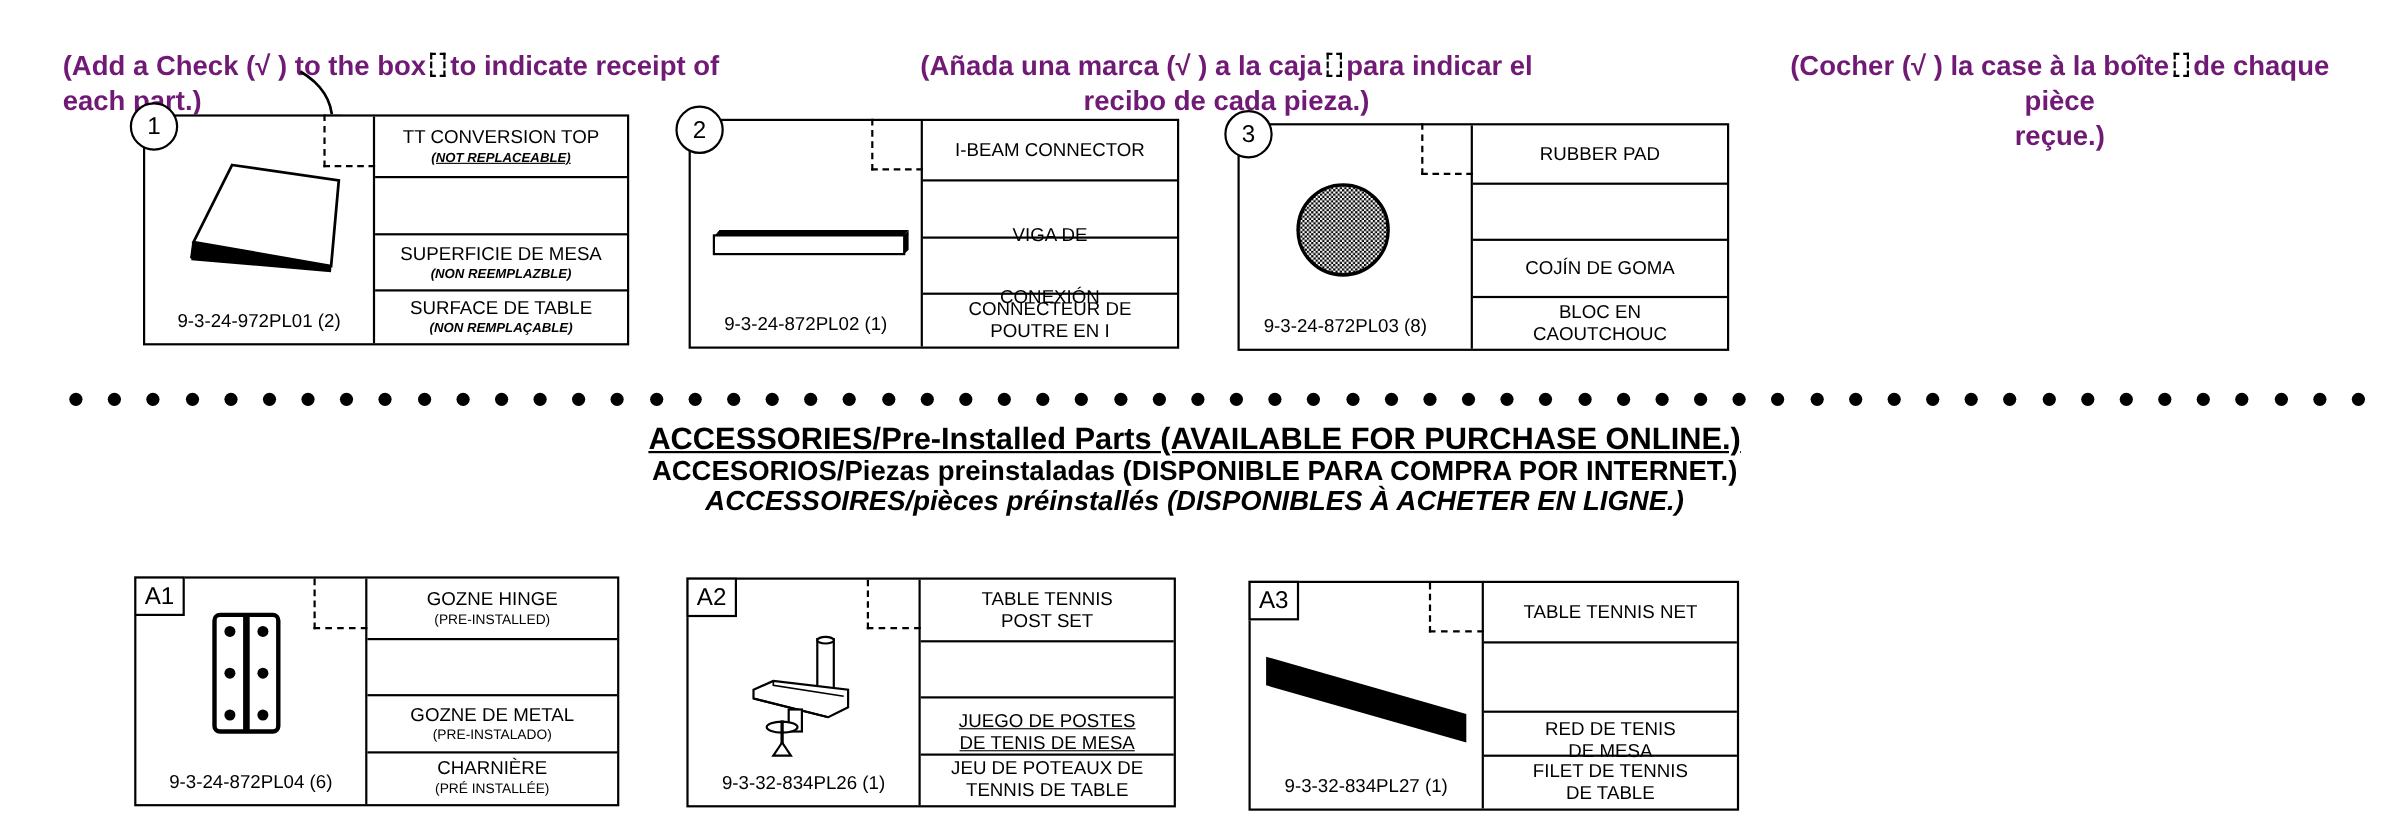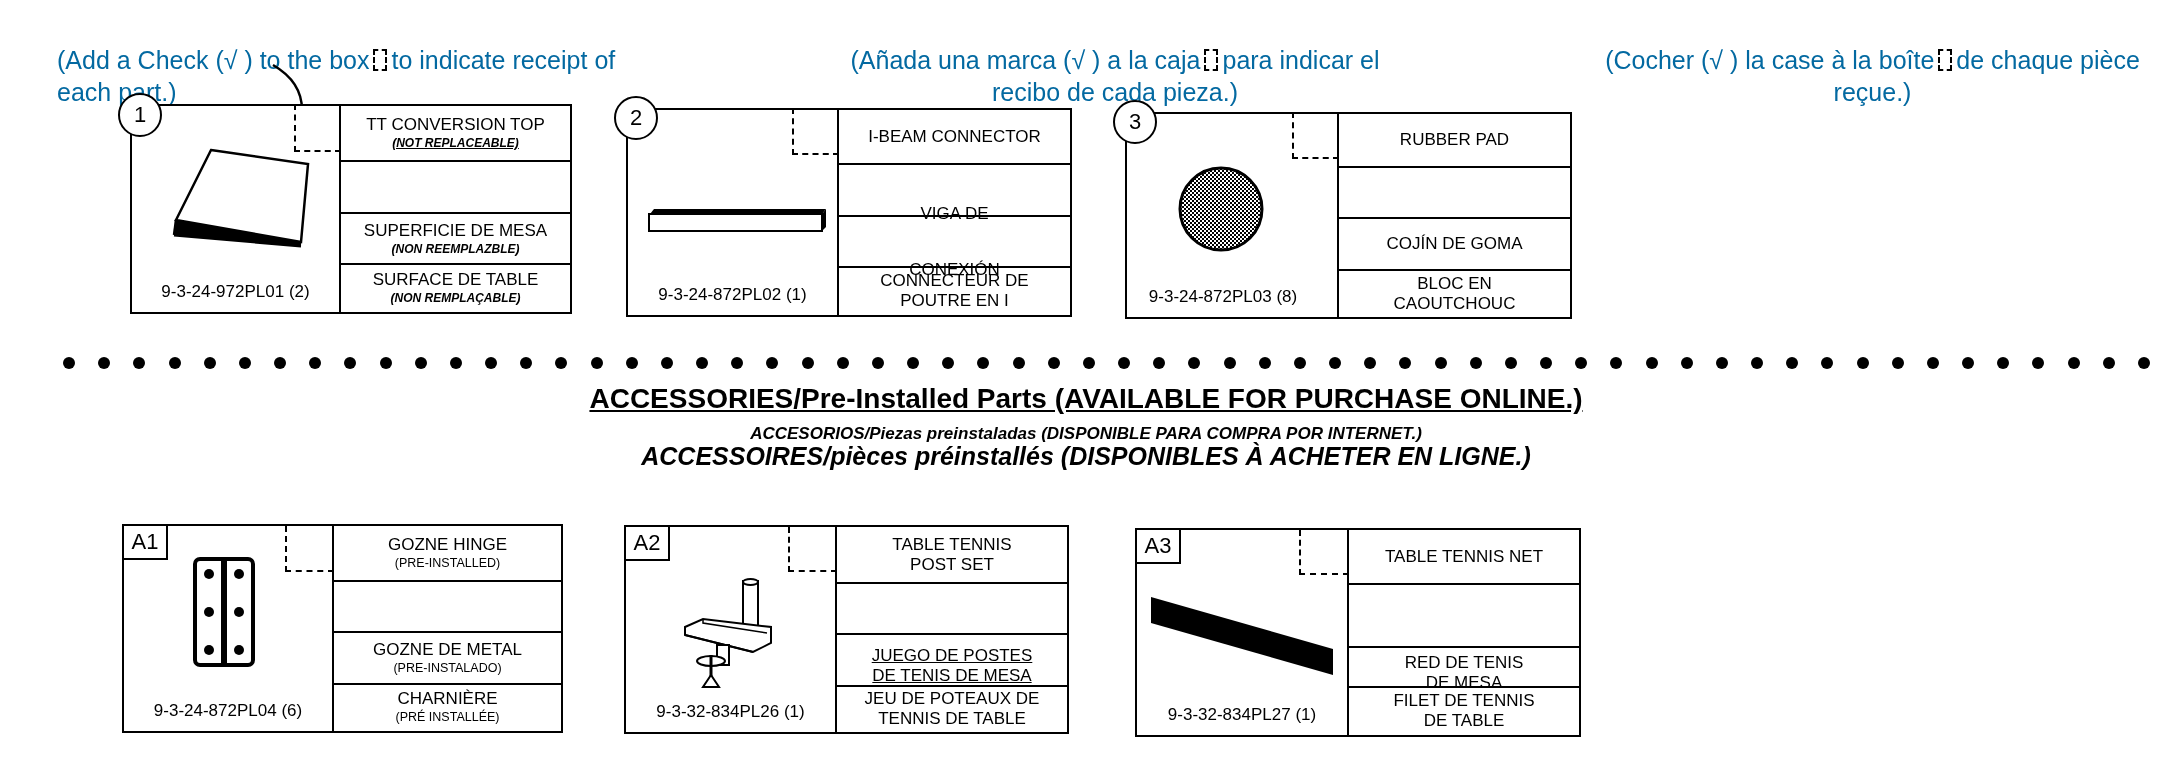--- a/index.html
+++ b/index.html
@@ -1,19 +1,19 @@
 <!DOCTYPE html>
 <html><head>
 <meta charset="utf-8">
 <style>
   html, body { margin: 0; padding: 0; background: #ffffff; }
   body { width: 2172px; height: 763px; position: relative; overflow: hidden;
          font-family: "Liberation Sans", sans-serif; color: #000; }
   .abs { position: absolute; }
-  .instr { position: absolute; font-size: 25px; line-height: 32px; color: #0369a1; }
+  .instr { position: absolute; font-size: 25px; line-height: 32px; color: #701a75; font-weight: bold; }
   .instr .cb { display: inline-block; width: 14px; height: 22px; border: 2px dashed #000;
                vertical-align: -2px; margin: 0 4px; box-sizing: border-box; }
   .card { position: absolute; border: 2.5px solid #000; box-sizing: border-box; background: #fff; }
   .card .left { position: absolute; left: 0; top: 0; bottom: 0; }
   .card .right { position: absolute; top: 0; right: 0; bottom: 0; border-left: 2.5px solid #000; box-sizing: border-box; }
   .row { position: absolute; left: 0; right: 0; box-sizing: border-box; display: flex;
          flex-direction: column; align-items: center; justify-content: center; text-align: center;
          font-size: 17px; line-height: 20px; }
   .row + .row { }
   .row.bt { border-top: 2.5px solid #000; }
@@ -25,21 +25,21 @@
                 background: #fff; box-sizing: border-box; display: flex; align-items: center; justify-content: center;
                 font-size: 22px; }
   .acc-label { position: absolute; left: -2.5px; top: -2.5px; border: 2.5px solid #000; background: #fff;
                font-size: 22px; padding: 1px 8px; line-height: 30px; }
   .checkbox { position: absolute; border-left: 2.5px dashed #000; border-bottom: 2.5px dashed #000;
               box-sizing: border-box; }
   .dots { position: absolute; left: 0; top: 357px; width: 2172px; height: 12px; }
   .dot { position: absolute; top: 0; width: 12px; height: 12px; border-radius: 50%; background: #000; }
   .heading { position: absolute; left: 0; width: 2172px; text-align: center; font-weight: bold; }
   .h1 { top: 383px; font-size: 28px; text-decoration: underline; }
-  .h2 { top: 424px; font-size: 17px; font-style: italic; }
+  .h2 { top: 414px; font-size: 25px; }
   .h3 { top: 442px; font-size: 25px; font-style: italic; }
 </style>
 </head>
 <body>
 
 <div class="instr" style="left:57px; top:44px;">
   <span>(Add a Check (√ ) to the box</span><span class="cb"></span><span>to indicate receipt of</span><br>
   <span>each part.)</span>
 </div>
 

